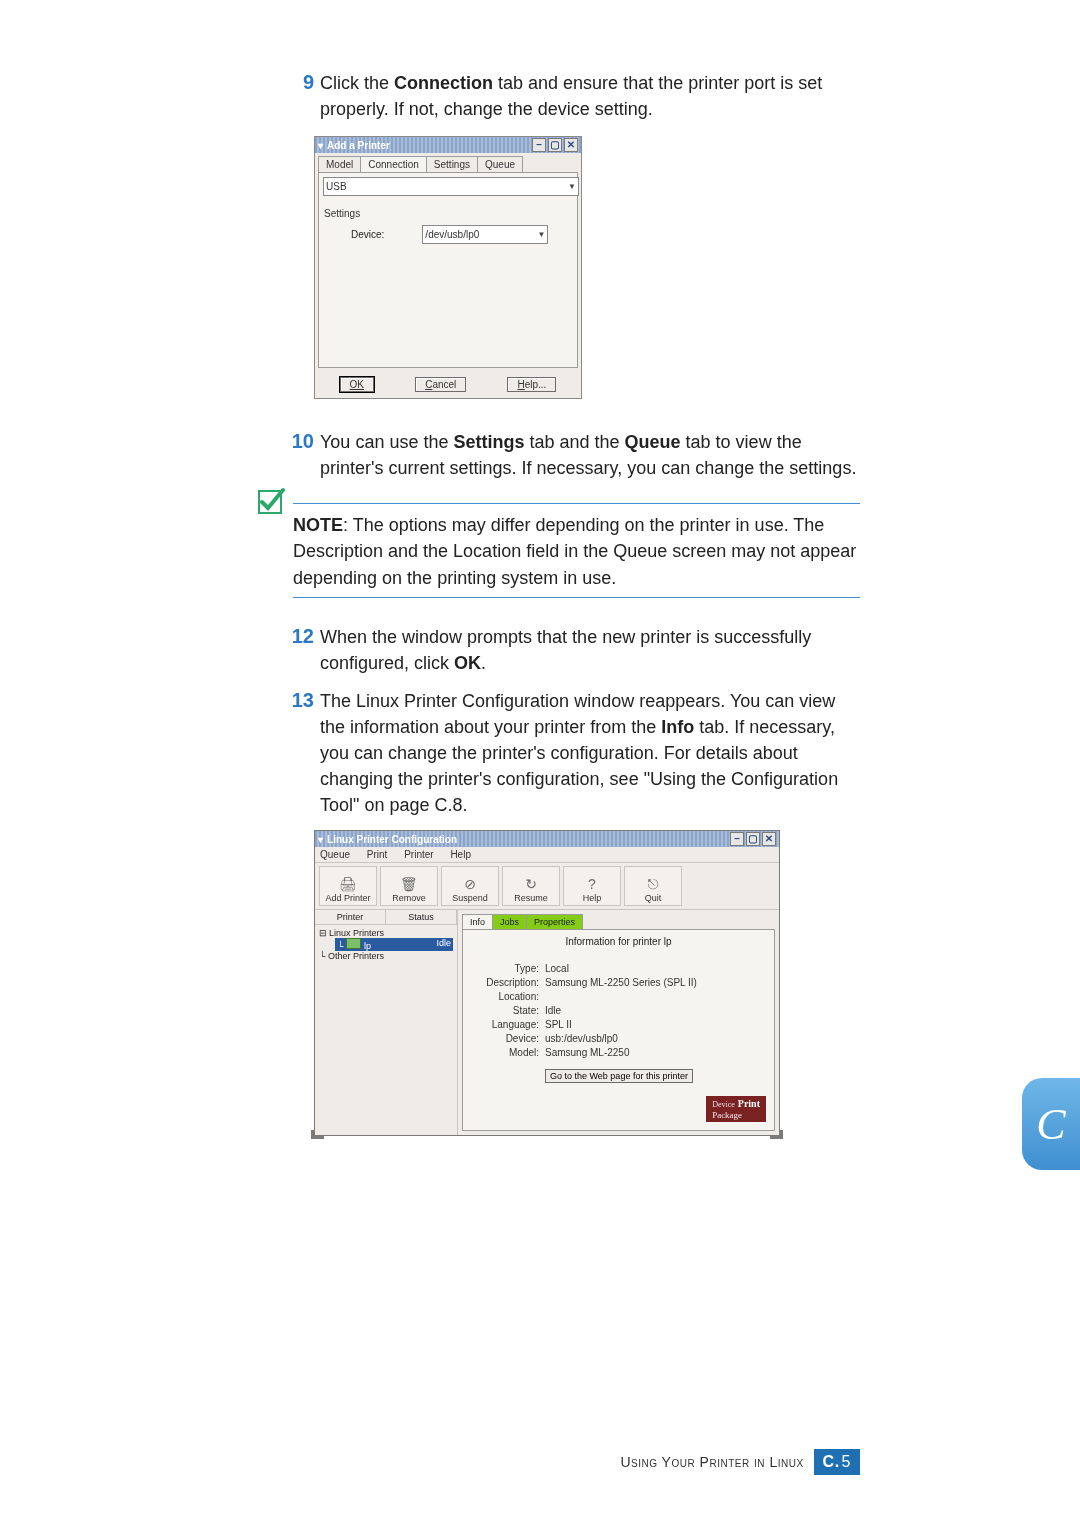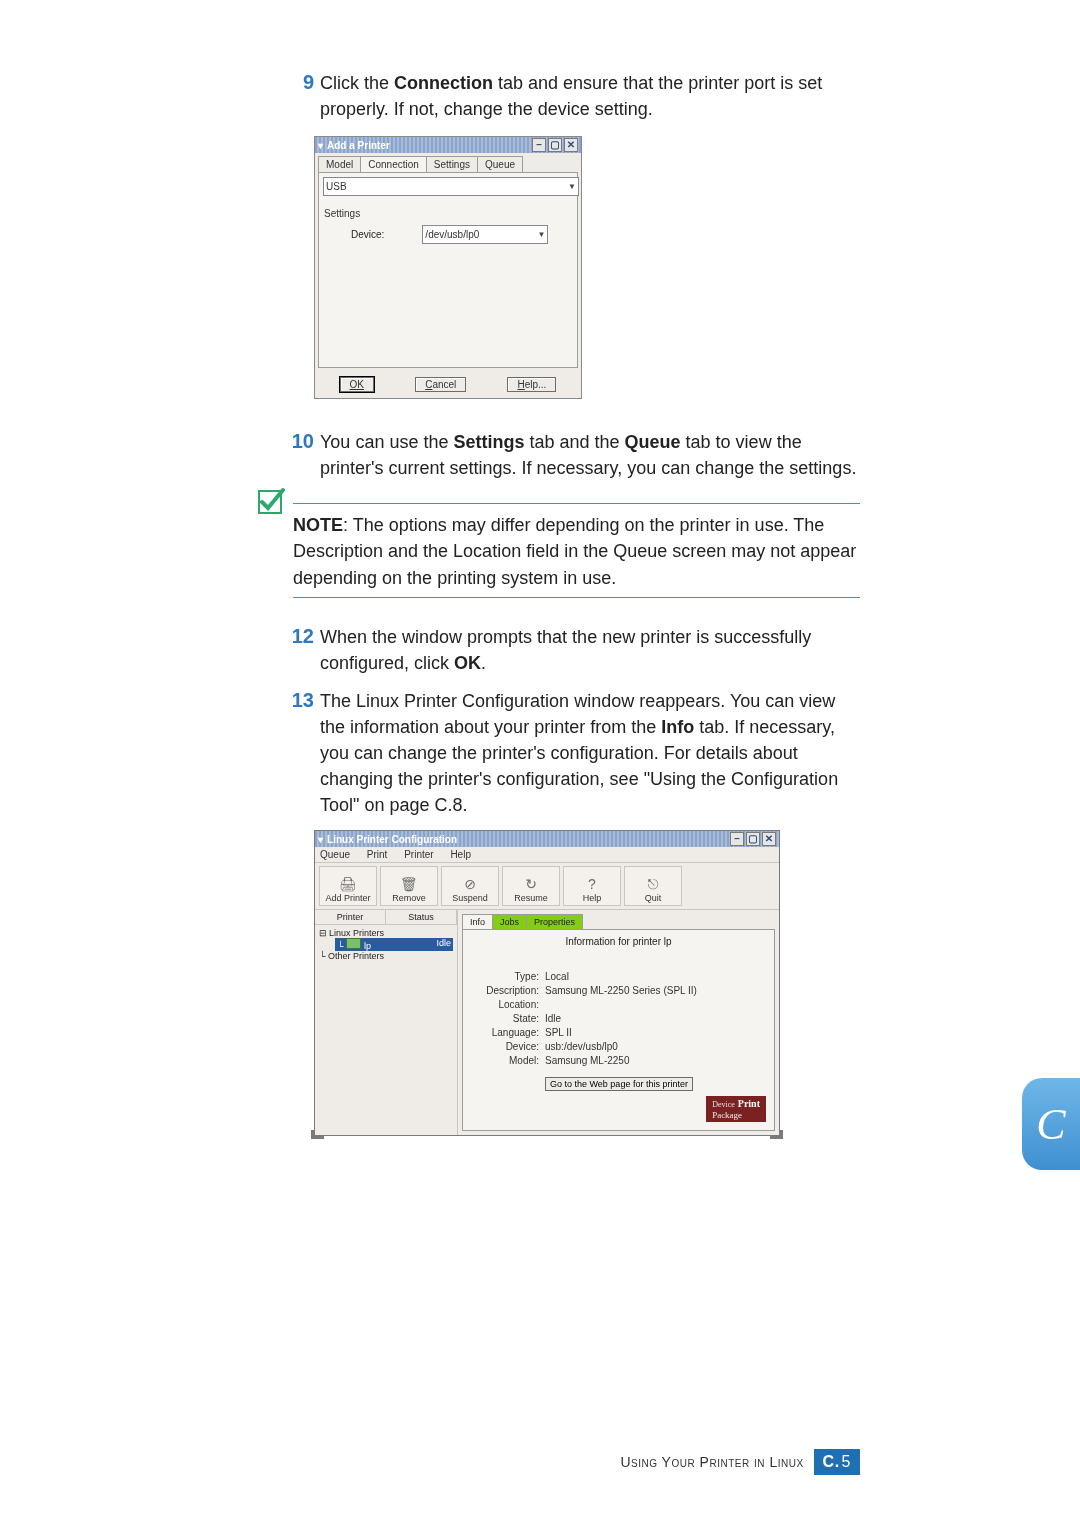--- a/index.html
+++ b/index.html
@@ -134,21 +134,21 @@
   .tree-row { white-space:pre; }
   .tree-sel {
     display:flex; background:#2a5aa0; color:#fff; padding:0 2px; justify-content:space-between;margin-left:16px;
   }
   .tree-sel-ic { display:inline-block; width:13px; height:9px; background:#7bbf6a; margin-right:3px; border:1px solid #3a7a2f; }
   .right2 { flex:1; padding:4px; }
   .rtabs { display:flex; font-size:9px; }
   .rtab { padding:2px 7px; border:1px solid #9c9c9c; border-bottom:none; background:#84cc16; margin-right:-1px; }
   .rtab.active { background:#f6f4f0; }
   .rpanel { border:1px solid #9c9c9c; background:#f6f4f0; padding:6px; min-height:188px; position:relative; }
-  .rtitle { text-align:center; font-size:10px; margin-bottom:24px; }
+  .rtitle { text-align:center; font-size:10px; margin-bottom:16px; }
   .kv { display:flex; font-size:10px; margin:3px 0; }
   .kv .k { width:70px; text-align:right; margin-right:6px; color:#333; }
   .kv .v { color:#333; }
   .gobtn { font-size:9px; margin:8px 0 0 76px; padding:1px 4px; border:1px solid #6b6b6b; background:#efece8; }
   .pp-logo {
     position:absolute; right:8px; bottom:8px; padding:2px 6px;
     background:#7a2222; color:#fff; font-size:10px; font-family:serif;
   }
   .pp-logo small { font-size:8px; opacity:0.85; margin-right:3px; }
   .pp-logo em  { font-style:normal; font-size:9px; opacity:0.9; }

